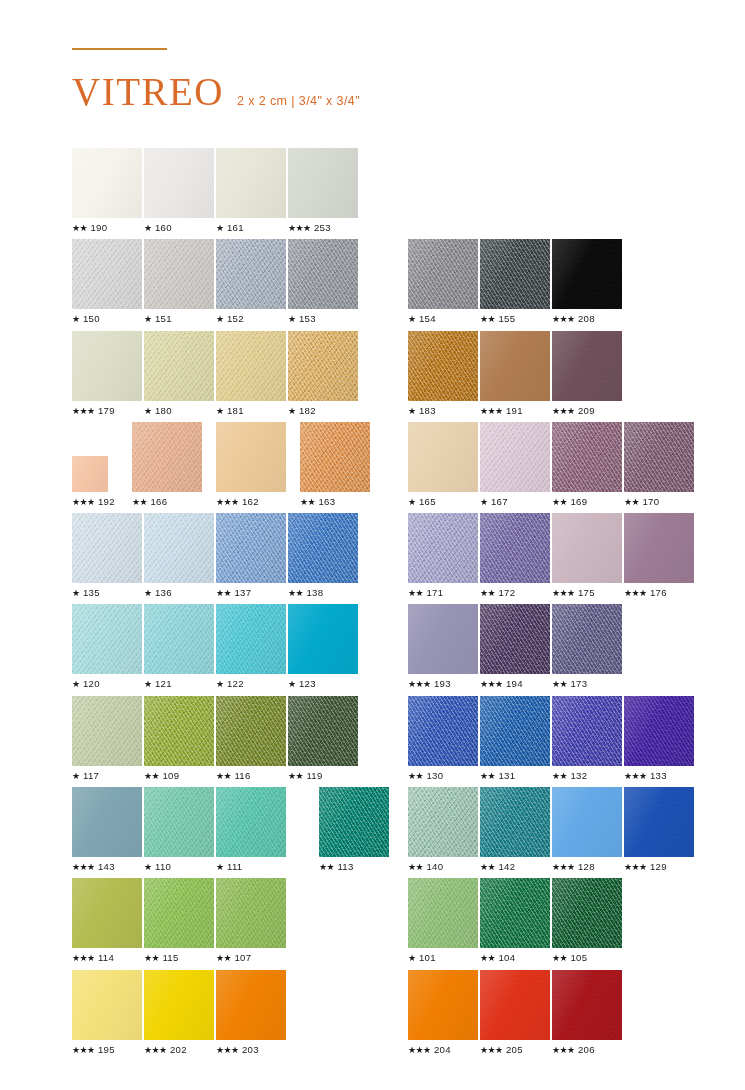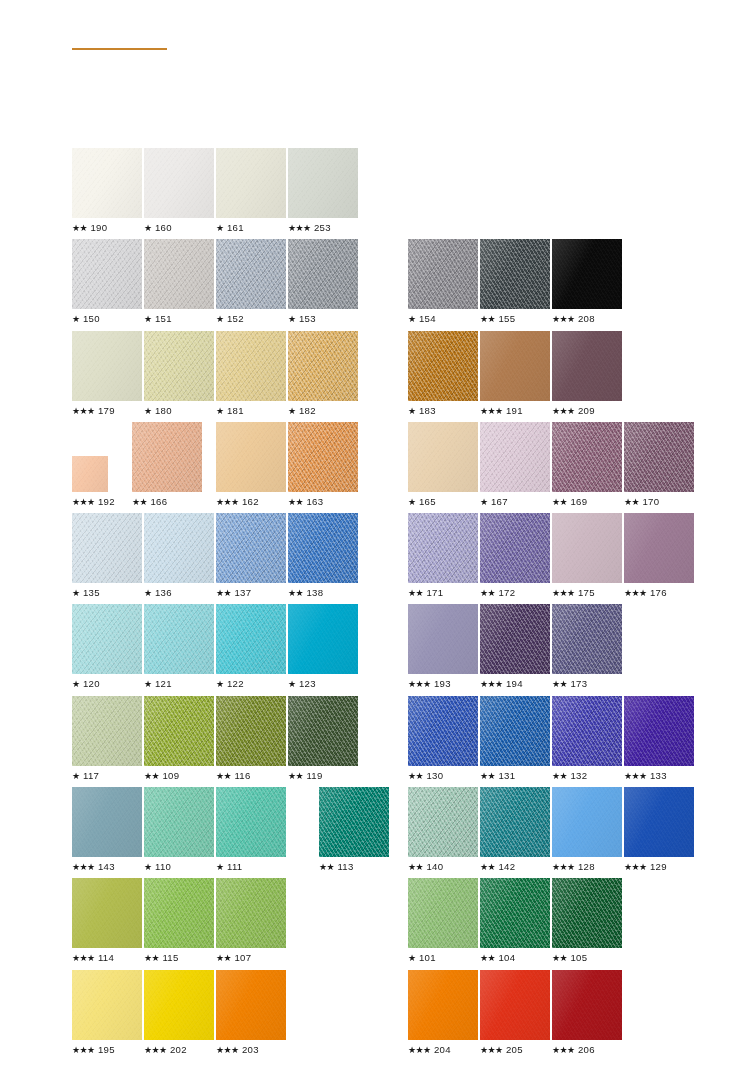--- a/index.html
+++ b/index.html
@@ -120,20 +120,24 @@
   }
   .code { letter-spacing: 0.3px; }
 </style>
 </head>
 <body>
 
 <div id="page">
 
   <div id="header">
     <div id="rule" style="background: rgb(200, 132, 44);"></div>
+    <div id="title-row">
+      <span id="page-title" style="color: rgb(217, 106, 40);">VITREO</span>
+      <span id="title-sub" style="color: rgb(217, 106, 40);">2 x 2 cm | 3/4" x 3/4"</span>
+    </div>
   </div>
 
   <div class="column" id="column-left">
       <div class="swatch-row">
         <div class="swatch-cell" style="left: 0px;">
           <div class="swatch-chip flat" style="background: rgb(246, 244, 236);">
             <div class="swatch-texture"></div>
             <div class="swatch-gloss"></div>
           </div>
           <div class="swatch-label"><span class="stars">★★</span><span class="code">190</span></div>
@@ -235,21 +239,21 @@
           </div>
           <div class="swatch-label"><span class="stars">★★</span><span class="code">166</span></div>
         </div>
         <div class="swatch-cell" style="left: 144px;">
           <div class="swatch-chip flat" style="background: rgb(237, 202, 153);">
             <div class="swatch-texture"></div>
             <div class="swatch-gloss"></div>
           </div>
           <div class="swatch-label"><span class="stars">★★★</span><span class="code">162</span></div>
         </div>
-        <div class="swatch-cell" style="left: 216px; padding-left: 24px;">
+        <div class="swatch-cell" style="left: 228px; padding-left: 24px;">
           <div class="swatch-chip heavy" style="background: rgb(226, 149, 79);">
             <div class="swatch-texture"></div>
             <div class="swatch-gloss"></div>
           </div>
           <div class="swatch-label"><span class="stars">★★</span><span class="code">163</span></div>
         </div>
       </div>
       <div class="swatch-row">
         <div class="swatch-cell" style="left: 0px;">
           <div class="swatch-chip" style="background: rgb(211, 224, 232);">

